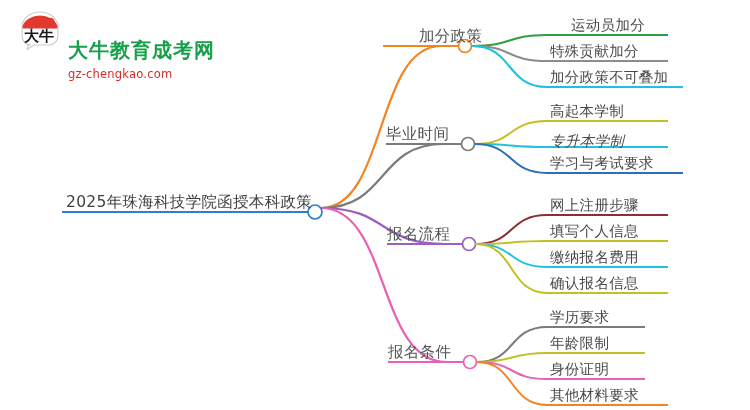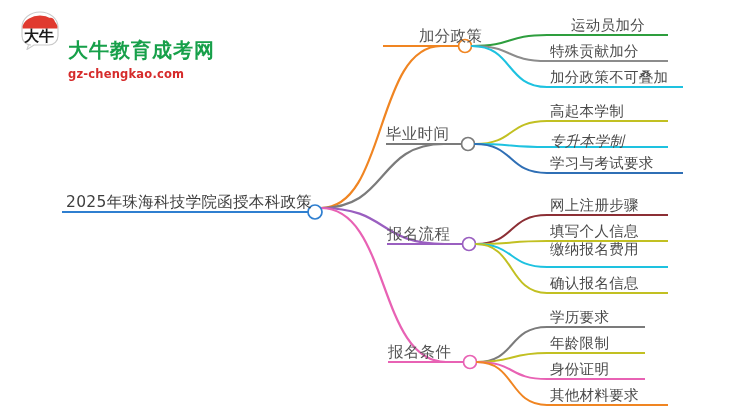--- a/index.html
+++ b/index.html
@@ -28,21 +28,21 @@
   #logo{position:absolute;left:18px;top:8px;width:210px;height:46px;}
   #logo-mark{
     position:absolute;left:0;top:2px;width:44px;height:40px;
   }
   #logo-text{position:absolute;left:50px;top:5px;margin-top:24px;}
   .logo-cn{
     font-size:20px;font-weight:bold;color:#17a04a;letter-spacing:1px;
     font-family:"DejaVu Sans","Liberation Sans",sans-serif;
   }
   .logo-en{
-    font-size:11.5px;font-weight:bold;color:#d62b2b;letter-spacing:0.2px;
+    font-size:11.5px;font-weight:normal;color:#d62b2b;letter-spacing:0.2px;
     margin-top:3px;font-family:"DejaVu Sans","Liberation Sans",sans-serif;
   }
 </style>
 </head>
 <body>
 
 <div id="logo">
   <div id="logo-mark">
     <svg width="44" height="40" viewBox="0 0 44 40">
       <path d="M4 17 A18 15 0 0 1 40 17 L40 26 A9 9 0 0 1 31 35 L16 35 L9 39.5 L10.5 35 L13 35 A9 9 0 0 1 4 26 Z" fill="#ffffff" stroke="#c9c9c9" stroke-width="1.1"></path>
@@ -108,21 +108,21 @@
       <div class="lbl leaf" style="left: 550px; top: 18px; margin-left: 21px;">运动员加分</div>
       <div class="lbl leaf" style="left: 550px; top: 44px;">特殊贡献加分</div>
       <div class="lbl leaf" style="left: 550px; top: 70px;">加分政策不可叠加</div>
       <div class="lbl branch" style="left: 386px; top: 127px;">毕业时间</div>
       <div class="lbl leaf" style="left: 550px; top: 104px;">高起本学制</div>
       <div class="lbl leaf" style="left: 550px; top: 134px; font-style: italic;">专升本学制</div>
       <div class="lbl leaf" style="left: 550px; top: 156px;">学习与考试要求</div>
       <div class="lbl branch" style="left: 387px; top: 227px;">报名流程</div>
       <div class="lbl leaf" style="left: 550px; top: 198px;">网上注册步骤</div>
       <div class="lbl leaf" style="left: 550px; top: 224px;">填写个人信息</div>
-      <div class="lbl leaf" style="left: 550px; top: 242px;">缴纳报名费用</div>
+      <div class="lbl leaf" style="left: 550px; top: 250px;">缴纳报名费用</div>
       <div class="lbl leaf" style="left: 550px; top: 276px;">确认报名信息</div>
       <div class="lbl branch" style="left: 388px; top: 345px;">报名条件</div>
       <div class="lbl leaf" style="left: 550px; top: 310px;">学历要求</div>
       <div class="lbl leaf" style="left: 550px; top: 336px;">年龄限制</div>
       <div class="lbl leaf" style="left: 550px; top: 362px;">身份证明</div>
       <div class="lbl leaf" style="left: 550px; top: 388px;">其他材料要求</div>
     </div>
 </div>
 
 </body></html>

